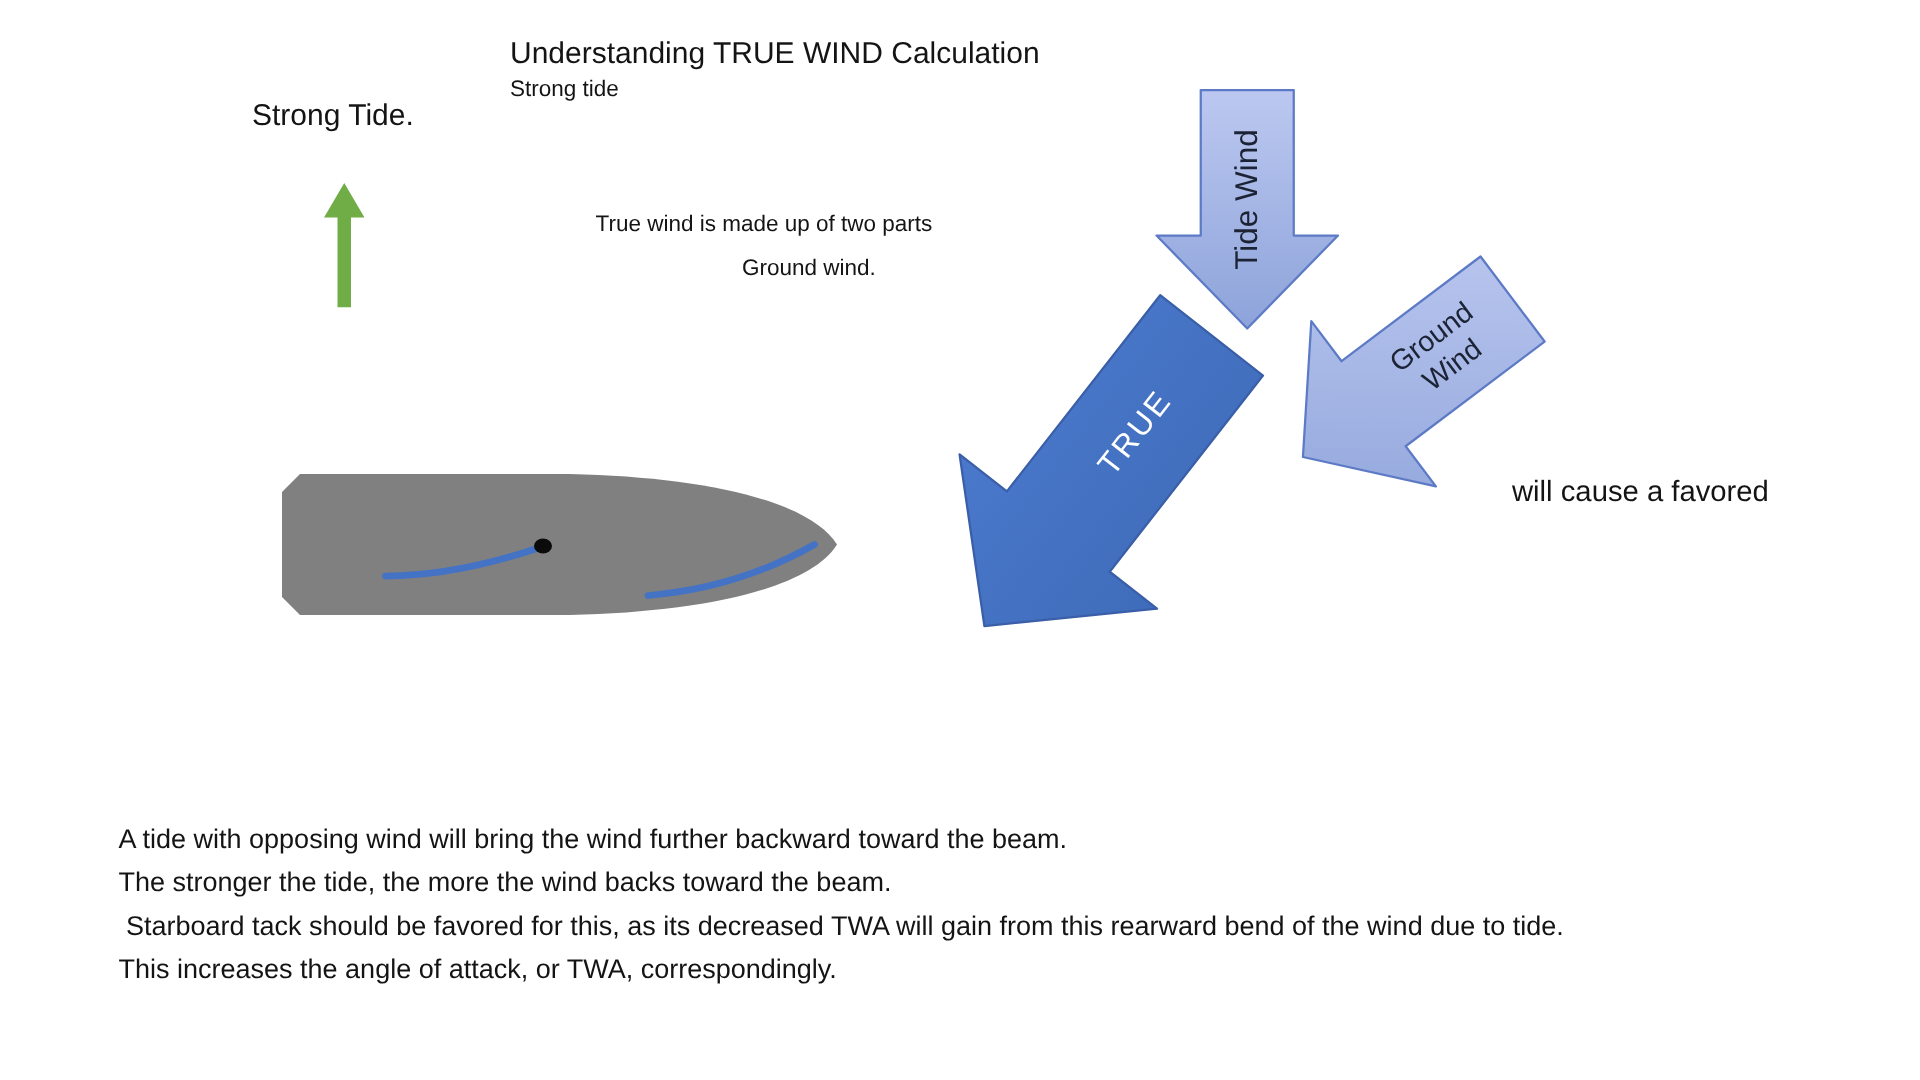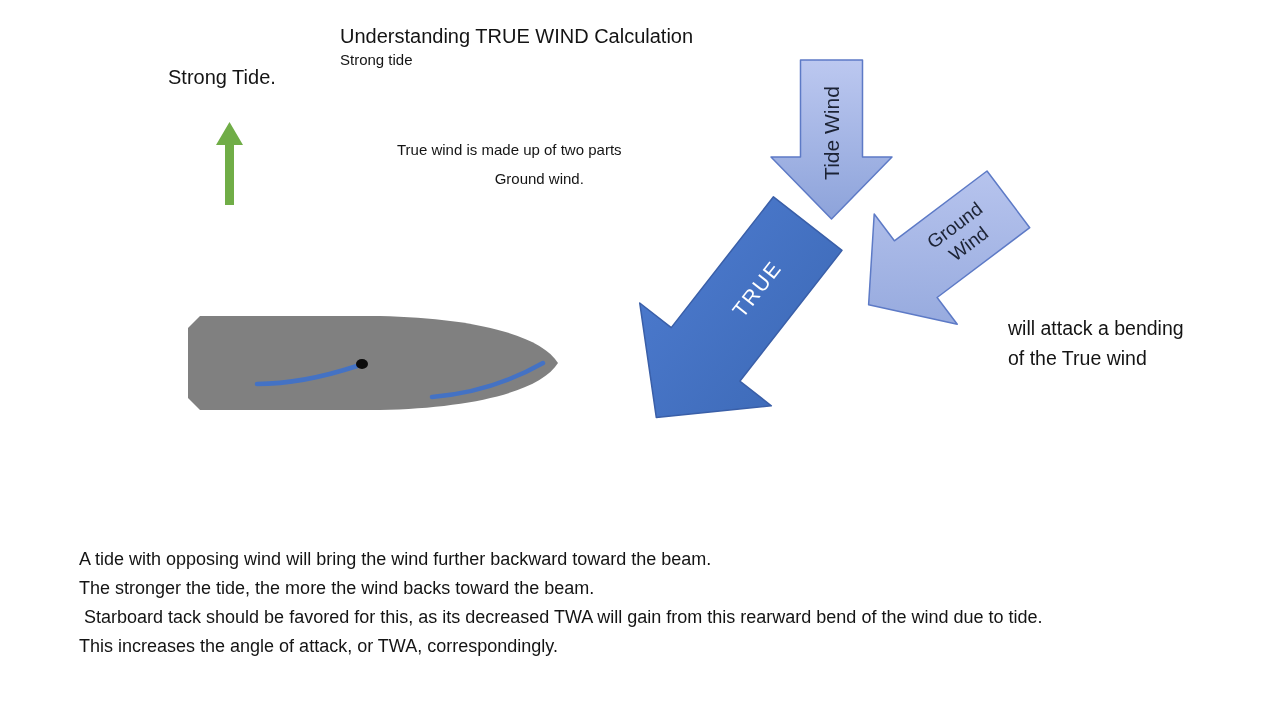--- a/index.html
+++ b/index.html
@@ -114,22 +114,21 @@
 </div>
 
 <svg class="abs" style="left:185px;top:310px;" width="375" height="105" viewBox="0 0 375 105">
   <path d="M15,6 L3,18 L3,88 L15,100 L195,100 C285,98 355,82 373,53 C355,24 285,8 195,6 Z" fill="#808080"></path>
   <path d="M72,74 Q117,74 172,56" fill="none" stroke="#4472c4" stroke-width="4.5" stroke-linecap="round"></path>
   <path d="M247,87 Q307,82 358,53" fill="none" stroke="#4472c4" stroke-width="4.5" stroke-linecap="round"></path>
   <ellipse cx="177" cy="54" rx="6" ry="5" fill="#0b0b0b"></ellipse>
 </svg>
 
 <div class="abs side-note">
-  <div>will attack a bending</div>
-  <div>of the True wind</div>
+  <div>will cause a favored</div>
 </div>
 
 <div class="abs footer">
   <div>A tide with opposing wind will bring the wind further backward toward the beam.</div>
   <div>The stronger the tide, the more the wind backs toward the beam.</div>
   <div> Starboard tack should be favored for this, as its decreased TWA will gain from this rearward bend of the wind due to tide.</div>
   <div>This increases the angle of attack, or TWA, correspondingly.</div>
 </div>
 
 </body></html>

